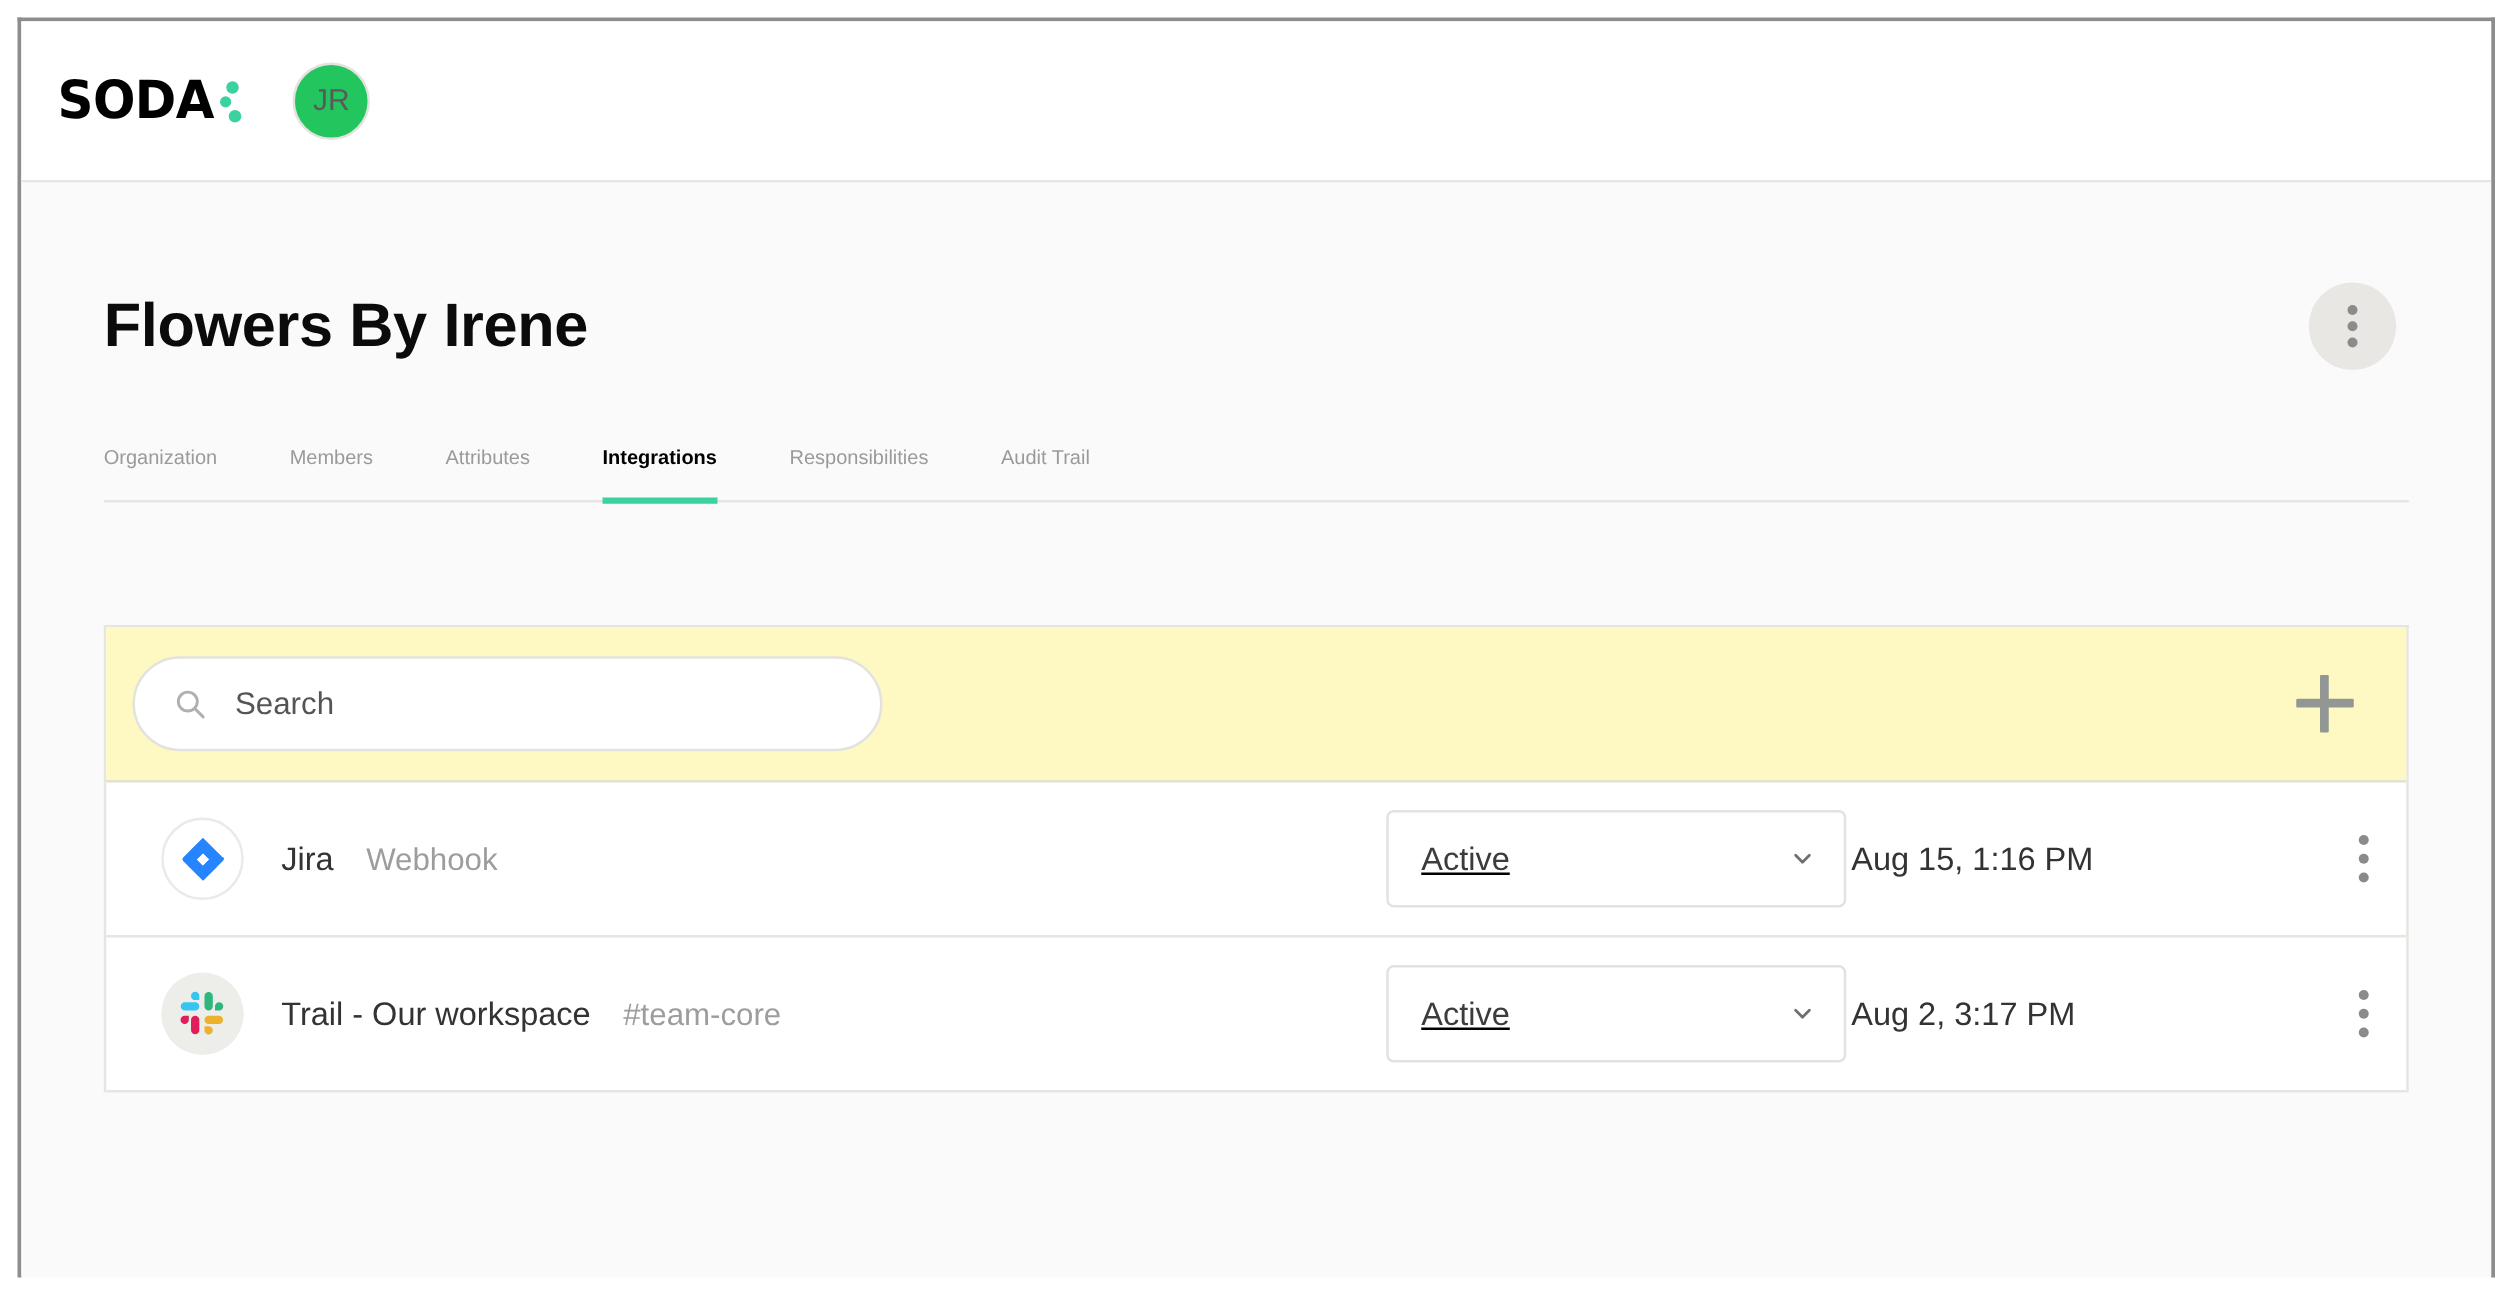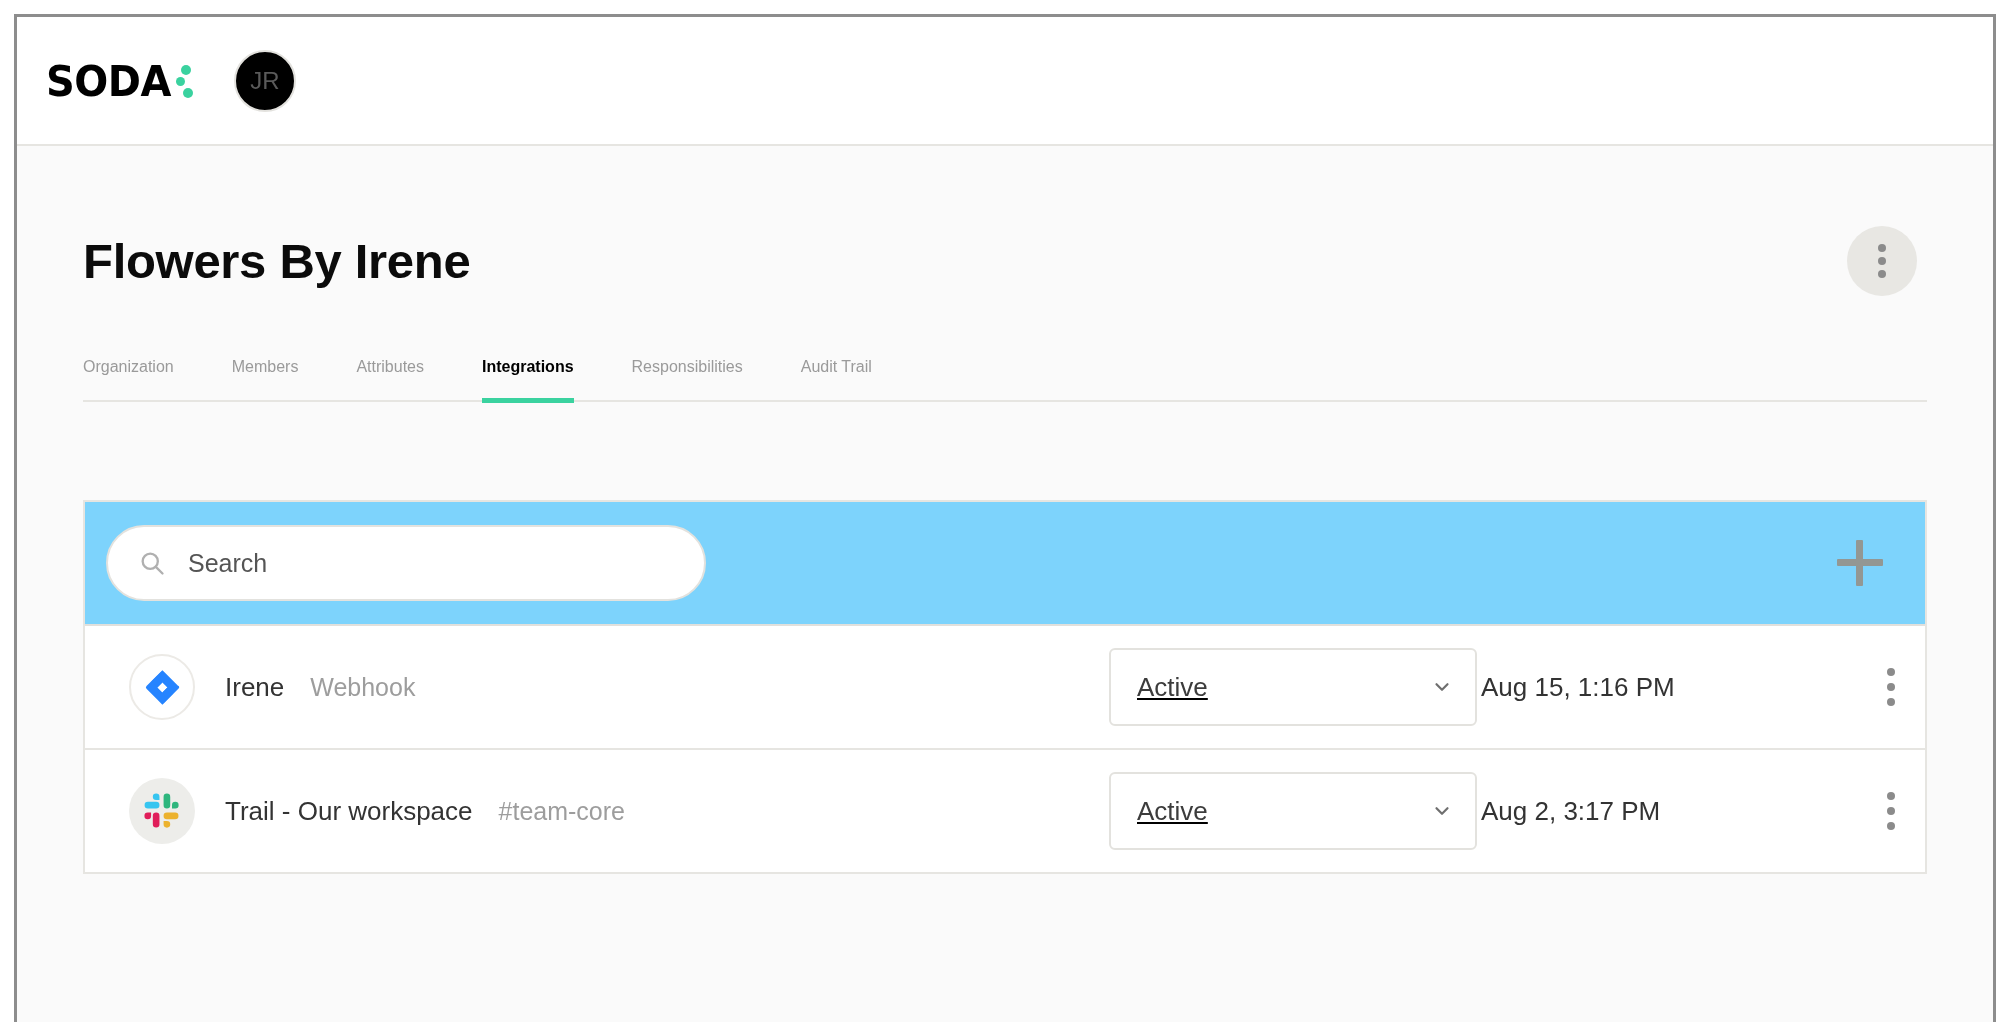--- a/index.html
+++ b/index.html
@@ -77,21 +77,21 @@
     padding: 10px 31px;
     cursor: pointer;
     white-space: nowrap;
   }
 
   .avatar {
     width: 62px;
     height: 62px;
     border-radius: 50%;
     border: 2px solid #e3e2de;
-    background: #000000;
+    background: #22c55e;
     display: flex;
     align-items: center;
     justify-content: center;
     font-size: 24px;
     color: #5a5a5a;
     margin-left: 38px;
     cursor: pointer;
     flex: none;
   }
 
@@ -159,21 +159,21 @@
 
   
   .card {
     margin-top: 98px;
     background: #ffffff;
     border: 2px solid #e6e5e1;
     border-bottom: none;
   }
 
   .toolbar {
-    background: #7dd3fc;
+    background: #fef9c3;
     height: 124px;
     display: flex;
     align-items: center;
     padding: 0 42px 0 21px;
     border-bottom: 2px solid #e1e0dc;
   }
   .search-box {
     width: 600px;
     height: 76px;
     background: #ffffff;
@@ -330,21 +330,21 @@
       <div class="trow">
         <div class="col-integration int-cell">
           <div class="int-logo jira">
             <svg width="40" height="40" viewBox="0 0 32 32">
               <path d="M29 15.2 17.4 3.6 16.3 2.5l-8.7 8.7-4 4a1.6 1.6 0 0 0 0 2.2l8 8 4.7 4.7 8.7-8.7.1-.1 4.2-4.2a1.6 1.6 0 0 0 0-2.2zM16.3 20.4 12.3 16.4l4-4 4 4z" fill="#2684ff"></path>
               <path d="M16.3 12.4a6.7 6.7 0 0 1 0-9.5L7.6 11.6l4.7 4.7z" fill="#2684ff"></path>
               <path d="M20.3 16.4 16.3 20.4a6.7 6.7 0 0 1 0 9.5l8.8-8.7z" fill="#2684ff"></path>
             </svg>
           </div>
           <div class="int-names">
-            <span class="int-name">Irene</span>
+            <span class="int-name">Jira</span>
             <span class="int-sub">Webhook</span>
           </div>
         </div>
 
         <div class="col-status">
           <div class="select">
             <span class="select-value">Active</span>
             <svg class="chev" width="22" height="22" viewBox="0 0 24 24" fill="none" stroke="#6f6f6f" stroke-width="2.4" stroke-linecap="round" stroke-linejoin="round">
               <polyline points="6 9 12 15 18 9"></polyline>
             </svg>

